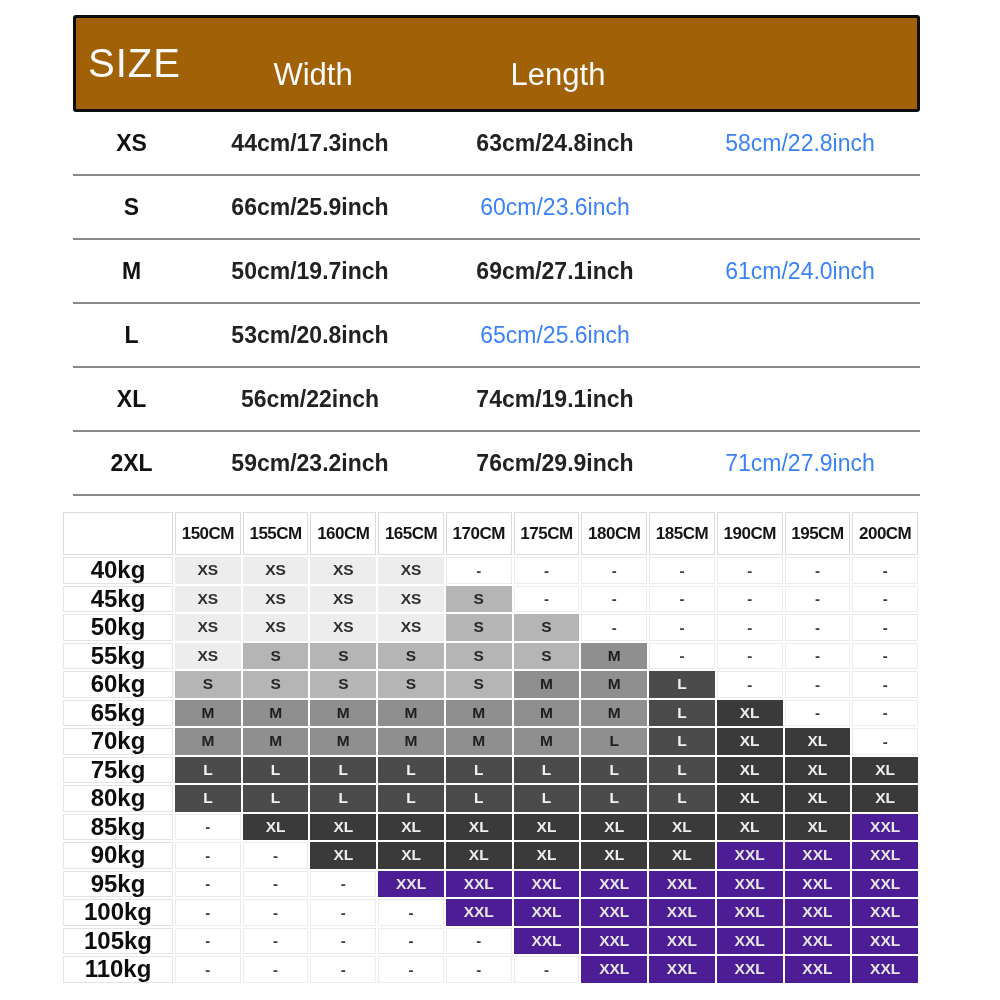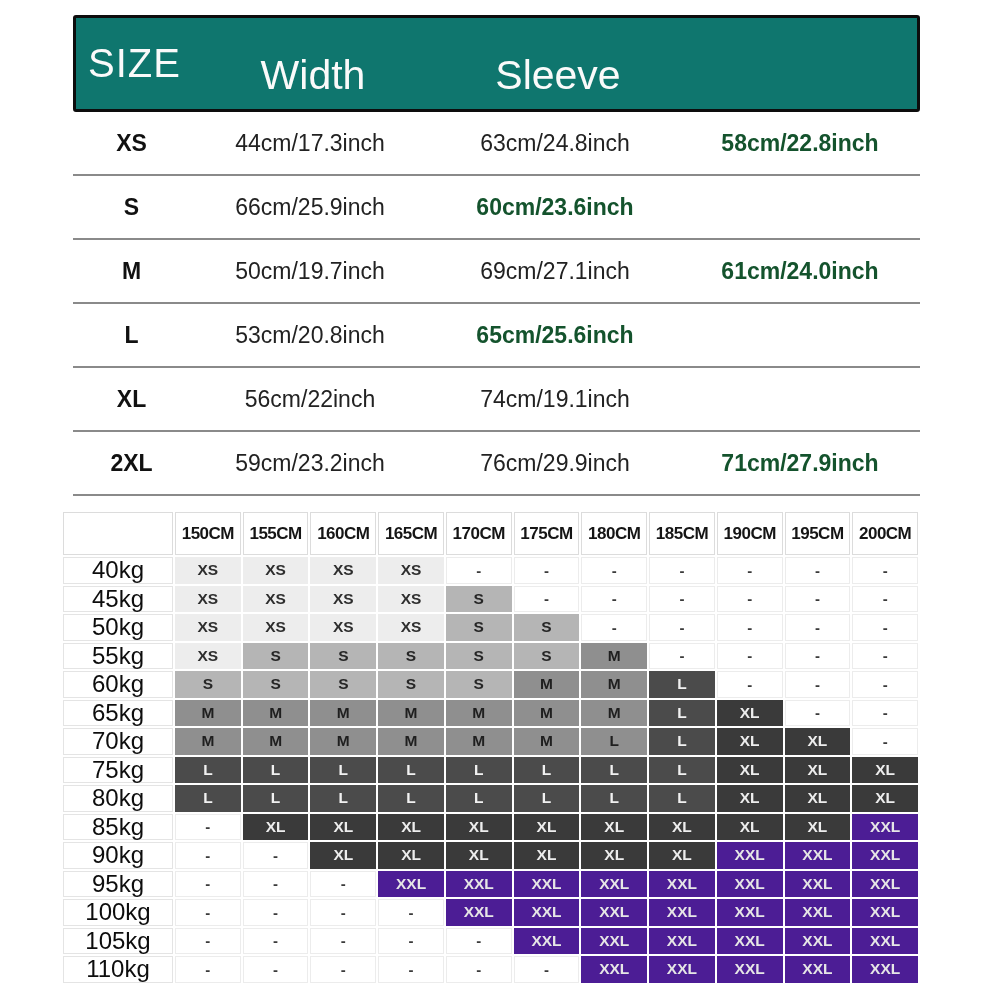--- a/index.html
+++ b/index.html
@@ -9,70 +9,70 @@
     -webkit-font-smoothing:antialiased;
   }
   .sheet { position:relative; width:1000px; height:1000px; background:#fff; }
 
   
   .size-table { position:absolute; left:73px; top:15px; width:847px; }
   .st-header {
     box-sizing:border-box;
     display:grid; grid-template-columns:117px 240px 250px 240px;
     align-items:center; text-align:center;
-    height:97px; background:#0f766e; border:3px solid #0d0d0d; border-radius:3px;
+    height:97px; background:#a16207; border:3px solid #0d0d0d; border-radius:3px;
     color:#fafafa;
   }
   .st-header .h-size  { font-size:40px; letter-spacing:1px; }
-  .st-header .h-col   { font-size:41px;margin-top:23px; }
+  .st-header .h-col   { font-size:31px;margin-top:23px; }
   .st-row {
     display:grid; grid-template-columns:117px 240px 250px 240px;
     align-items:center; text-align:center;
     height:62px; border-bottom:2px solid #8a8a8a;
     font-size:23px; color:#1c1c1c;
   }
   .st-row:first-of-type { margin-top:2px; }
   .c-size   { font-weight:bold; color:#111; }
-  .c-plain  { font-weight:normal; color:#222;text-align:center; }
-  .c-sleeve { font-weight:bold; color:#14532d; }
+  .c-plain  { font-weight:bold; color:#222;text-align:center; }
+  .c-sleeve { font-weight:normal; color:#3b82f6; }
 
   
   .matrix {
     position:absolute; left:63px; top:512px; width:855px;
     display:grid;
     grid-template-columns:110px repeat(11, 1fr);
     grid-template-rows:43px repeat(15, 26.5px);
     gap:2px; background:#ffffff;
   }
   .mx { display:flex; align-items:center; justify-content:center; box-sizing:border-box; }
   .mx-corner { background:#fff; box-shadow:inset 0 0 0 1px #dcdcdc; }
   .mx-head   { background:#fff; box-shadow:inset 0 0 0 1px #dcdcdc;
                font-weight:bold; font-size:17px; color:#151515; letter-spacing:-0.5px; }
   .mx-weight { background:#fff; box-shadow:inset 0 0 0 1px #e4e4e4;
-               font-weight:normal; font-size:24px; color:#0d0d0d; }
+               font-weight:bold; font-size:24px; color:#0d0d0d; }
   .mx-cell   { font-weight:bold; font-size:15.5px; }
   .cell-blank{ background:#fff; box-shadow:inset 0 0 0 1px #ececec;
                color:#3a3a3a; font-size:15px; }
   .s-xs  { background:#ededed; color:#2e2e2e; }
   .s-s   { background:#b5b5b5; color:#262626; }
   .s-m   { background:#8f8f8f; color:#1f1f1f; }
   .s-l   { background:#4b4b4b; color:#f1f1f1; }
   .s-xl  { background:#3a3a3a; color:#ededed; }
   .s-xxl { background:#4c1d95; color:#e6e6e6; }
 </style>
 </head>
 <body>
 
 <div class="sheet">
 
   <div class="size-table">
     <div class="st-header">
       <span class="h-size">SIZE</span>
       <span class="h-col">Width</span>
-      <span class="h-col">Sleeve</span>
+      <span class="h-col">Length</span>
     </div>
 
     <div class="st-row">
       <span class="c-size">XS</span>
       <span class="c-plain">44cm/17.3inch</span>
       <span class="c-plain">63cm/24.8inch</span>
       <span class="c-sleeve">58cm/22.8inch</span>
     </div>
     <div class="st-row">
       <span class="c-size">S</span>

